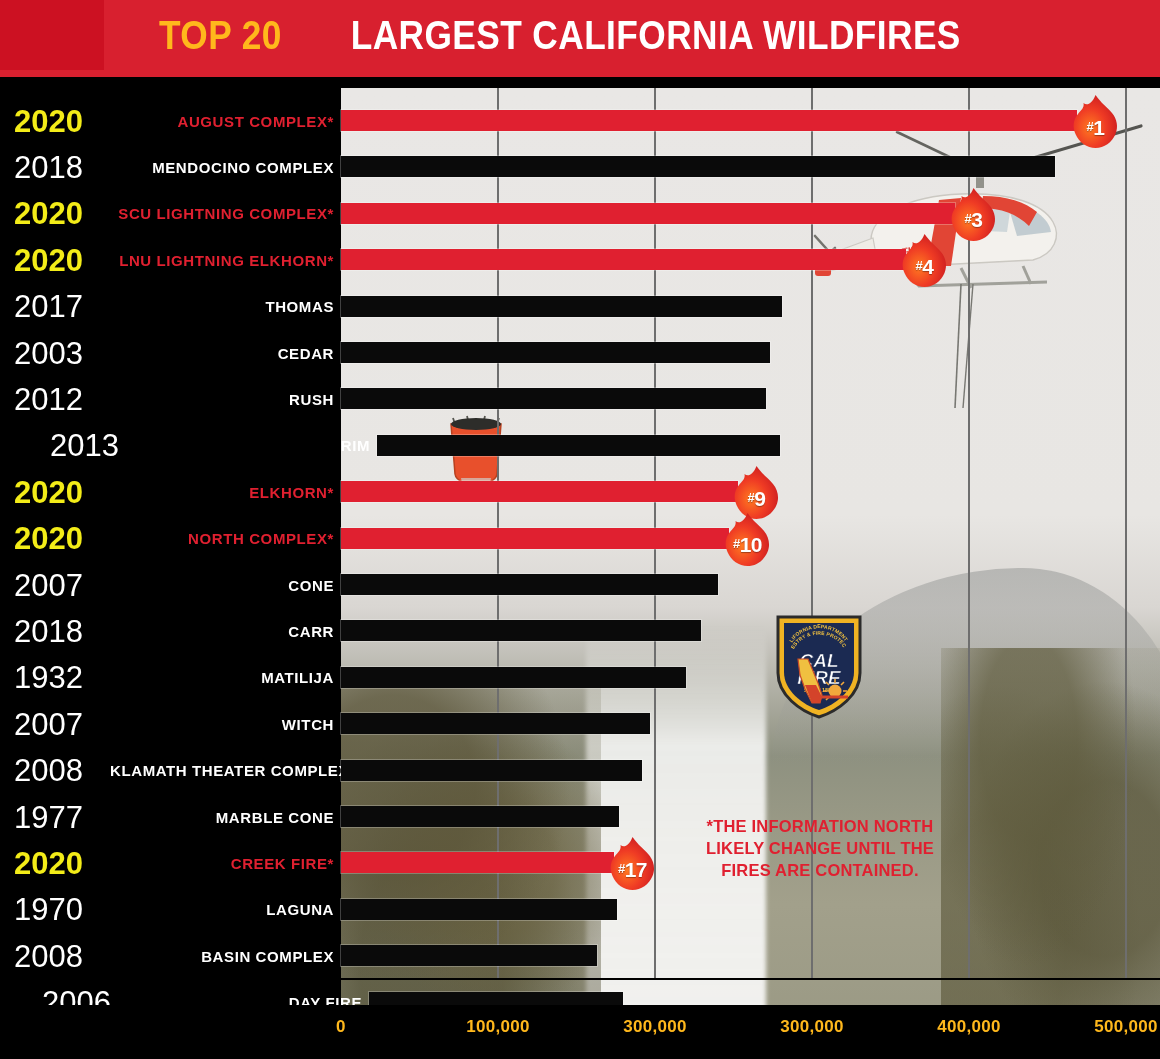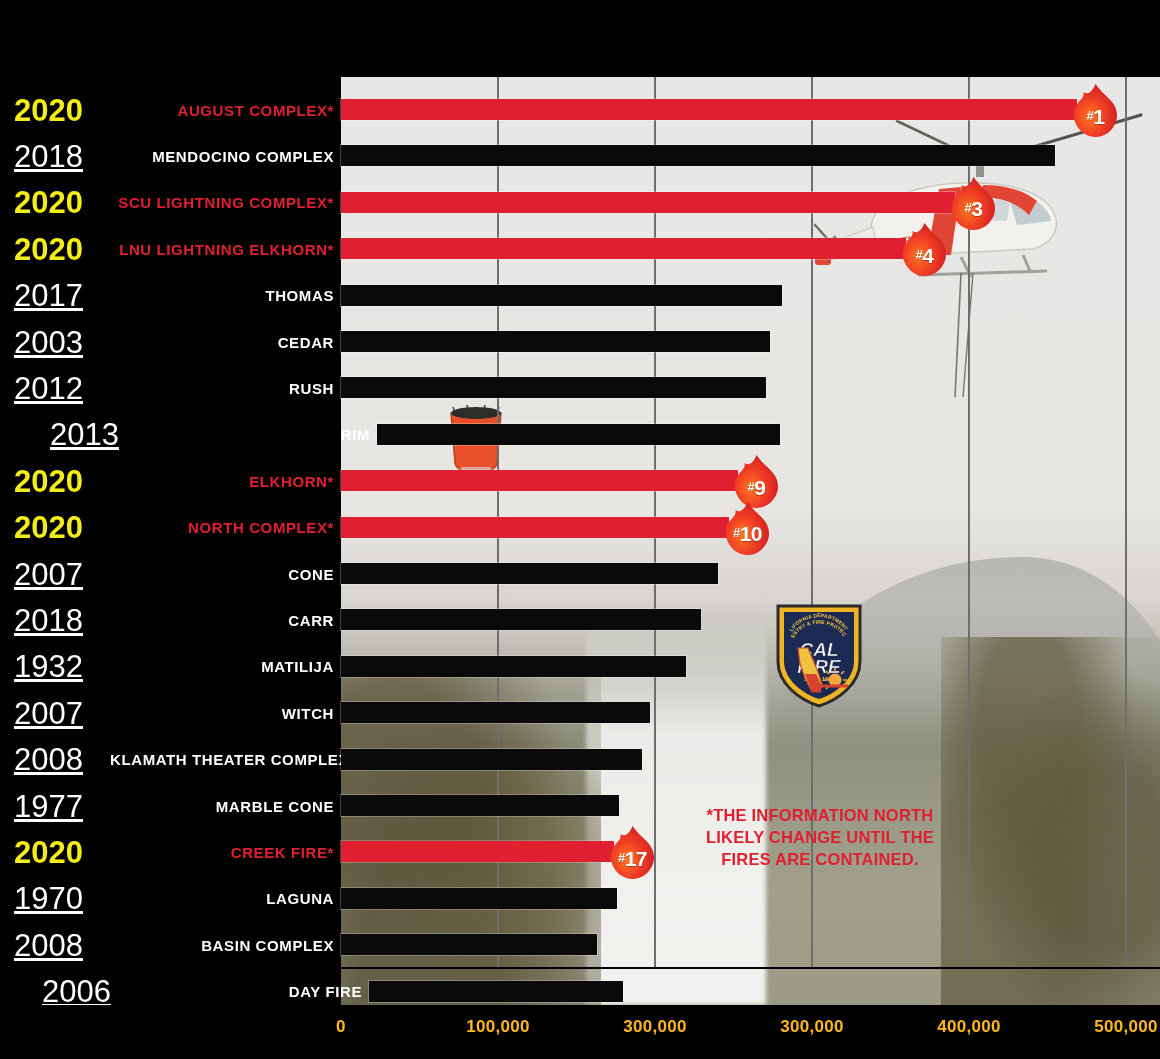--- a/index.html
+++ b/index.html
@@ -30,21 +30,21 @@
   .header-title span {
     font-size: 41px; font-weight: 700; font-stretch: condensed;
     transform: scaleX(.86); transform-origin: center;
     display: inline-block;
   }
   .ht-top20 { color: #ffb81c; }
   .ht-rest  { color: #ffffff; margin-left: 9px; }
 
   
   .chart {
-    position: absolute; left: 0; top: 77px; width: 1160px; height: 928px;
+    position: absolute; left: 0; top: 88px; width: 1160px; height: 928px;
     background: #000;
   }
   
   .photo {
     position: absolute; left: 341px; top: 0; width: 819px; height: 928px;
     overflow: hidden;
   }
   .photo-sky {
     position: absolute; inset: 0;
     background:
@@ -101,21 +101,21 @@
   .row {
     position: absolute; left: 0; width: 1160px; height: 46.4px;
     display: flex; align-items: center;
   }
   .year {
     position: absolute; left: 14px; width: 110px;
     font-size: 31px; font-weight: 400; letter-spacing: 0px;
     text-align: left; line-height: 1;
   }
   .year.hl { color: #f3ec18; font-weight: 700; }
-  .year.nm { color: #ffffff; text-decoration: underline; }
+  .year.nm { color: #ffffff; }
   .fname {
     position: absolute; left: 110px; width: 224px;
     text-align: right;
     font-size: 15px; font-weight: 700; font-stretch: condensed;
     letter-spacing: .6px; line-height: 1;
     white-space: nowrap;
   }
   .fname.hl { color: #e02030; }
   .fname.nm { color: #ffffff; }
   .bar {
@@ -159,20 +159,27 @@
     position: absolute; top: 12px;
     color: #ffb81c; font-size: 17px; font-weight: 700; font-stretch: condensed;
     letter-spacing: .3px; transform: translateX(-50%); white-space: nowrap;
   }
 </style>
 </head>
 <body>
 
 <div id="page">
 
+  <div class="header">
+    <div class="header-notch"></div>
+    <div class="header-title">
+      <span class="ht-top20">TOP 20</span>
+      <span class="ht-rest">LARGEST CALIFORNIA WILDFIRES</span>
+    </div>
+  </div>
 
   <div class="chart">
 
     <div class="photo">
       <div class="photo-sky"></div>
       <div class="photo-hill"></div>
       <div class="photo-water"></div>
       <div class="photo-trees-l"></div>
       <div class="photo-trees-r"></div>
 

